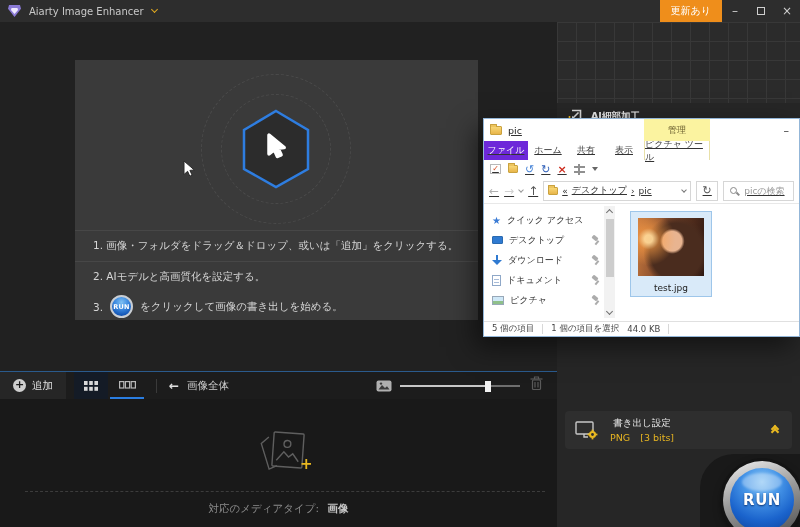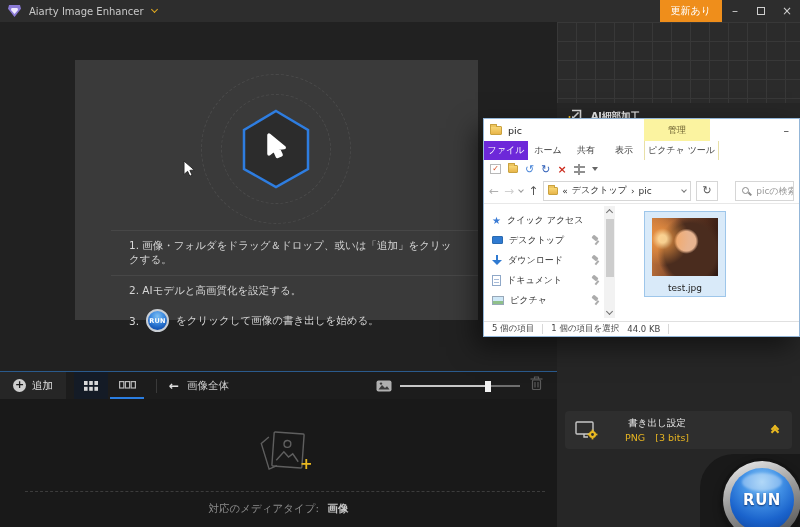--- a/index.html
+++ b/index.html
@@ -24,21 +24,21 @@
   .win-ctl{width:26px;height:22px;display:flex;align-items:center;justify-content:center;
            color:#cfcfcf;font-size:12px;}
   .max-box{width:8px;height:8px;border:1px solid #cfcfcf;}
 
   
   .dropzone{position:absolute;left:75px;top:60px;width:403px;height:260px;background:#3a3a3a;}
   .dz-circle{position:absolute;border:1px dashed #4a4a4a;border-radius:50%;}
   .dz-c1{left:146px;top:34px;width:110px;height:110px;}
   .dz-c2{left:126px;top:14px;width:150px;height:150px;}
   .hex-wrap{position:absolute;left:164px;top:48px;}
-  .steps{position:absolute;left:0;right:0;top:170px;color:#d6d6d6;font-size:10.5px;margin-left:36px;}
+  .steps{position:absolute;left:0;right:0;top:170px;color:#d6d6d6;font-size:10.5px;}
   .step1{padding:8px 18px;border-top:1px solid #474747;border-bottom:1px solid #474747;}
   .step2{padding:8px 18px;}
   .step3{padding:3px 18px;display:flex;align-items:center;gap:7px;}
   .run-badge{width:23px;height:23px;border-radius:50%;flex:0 0 auto;
      background:radial-gradient(circle at 50% 28%,#7fc0f2 0%,#3f8de2 38%,#1558b8 75%,#0c3f96 100%);
      border:2px solid #c9ced4;color:#fff;font-size:6.5px;font-weight:bold;
      display:flex;align-items:center;justify-content:center;letter-spacing:.3px;}
   .cursor-overlay{position:absolute;left:183px;top:160px;z-index:50;}
 
   
@@ -71,21 +71,21 @@
   
   .right-panel{position:absolute;left:557px;top:22px;width:243px;height:505px;background:#262626;}
   .grid-preview{position:absolute;left:0;top:0;width:243px;height:81px;background-color:#2b2b2b;
      background-image:linear-gradient(#383838 1px,transparent 1px),
                       linear-gradient(90deg,#383838 1px,transparent 1px);
      background-size:19px 19px;}
   .ai-row{position:absolute;left:10px;top:86px;display:flex;align-items:center;gap:8px;
           color:#e4e4e4;font-size:9.5px;font-weight:bold;}
   .export-card{position:absolute;left:8px;top:389px;width:227px;height:38px;background:#2e2e2e;
           border-radius:4px;display:flex;align-items:center;}
-  .exp-text{margin-left:26px;text-align:center;}
+  .exp-text{margin-left:11px;text-align:center;}
   .exp-title{font-size:9.5px;color:#e8e8e8;}
   .exp-format{font-size:9.5px;color:#e6b422;margin-top:2px;}
   .exp-format .bits{margin-left:7px;}
   .exp-chevs{margin-left:auto;margin-right:14px;display:flex;flex-direction:column;gap:0px;}
   .chev-up{width:6px;height:6px;border-left:2px solid #e8b821;border-top:2px solid #e8b821;
            transform:rotate(45deg);}
   .chev-up + .chev-up{margin-top:-3px;}
   .run-plate{position:absolute;left:143px;top:432px;width:100px;height:73px;background:#191919;
              border-top-left-radius:34px;}
   .run-ring{position:absolute;left:166px;top:439px;width:78px;height:78px;border-radius:50%;
@@ -96,32 +96,32 @@
      background:radial-gradient(circle at 50% 22%,#8cc6f5 0%,#4796e8 30%,#1a63cc 65%,#0d3f94 100%);
      display:flex;align-items:center;justify-content:center;}
   .run-core::before{content:'';position:absolute;left:12px;top:5px;width:40px;height:18px;
      border-radius:50%;background:rgba(255,255,255,.32);filter:blur(1px);}
   .run-label{color:#fff;font-size:15px;font-weight:bold;letter-spacing:.5px;
      text-shadow:0 1px 2px #0a3070;position:relative;}
 
   
   .explorer{position:absolute;left:483px;top:118px;width:317px;height:219px;background:#fff;
      border:1px solid #93b6d8;box-shadow:-8px 10px 24px rgba(0,0,0,.5);z-index:20;
-     font-size:9px;color:#333;overflow:hidden;}
+     font-size:9px;color:#333;overflow:hidden;text-decoration:underline;}
   .ex-titlebar{position:relative;height:22px;display:flex;align-items:center;}
   .ex-title{margin-left:6px;font-size:9.5px;color:#222;}
   .manage-tab{position:absolute;left:160px;top:0;width:66px;height:22px;background:#fbf3a0;
      color:#6b6030;display:flex;align-items:center;justify-content:center;font-size:9px;}
   .ex-min{position:absolute;right:10px;top:0;height:22px;display:flex;align-items:center;
      color:#333;font-size:11px;}
   .ex-menubar{height:19px;display:flex;align-items:stretch;font-size:9px;color:#444;}
   .ex-menu-item{display:flex;align-items:center;justify-content:center;}
   .menu-file{width:44px;background:#6d28d9;color:#fff;}
   .menu-home{width:40px;}.menu-share{width:36px;}.menu-view{width:40px;}
-  .menu-pict{width:75px;border-left:1px solid #e8e0a8;border-right:1px solid #e8e0a8;}
+  .menu-pict{width:66px;border-left:1px solid #e8e0a8;border-right:1px solid #e8e0a8;}
   .ex-qat{height:18px;display:flex;align-items:center;gap:7px;padding-left:6px;}
   .qat-check{width:11px;height:10px;border:1px solid #b8b8b8;color:#d84b20;font-size:8px;
      line-height:8px;text-align:center;background:#fff;}
   .blue-arr{color:#4a86d8;font-size:11px;}
   .blue-arr2{color:#2f5fb8;font-size:11px;}
   .red-x{color:#cc2b1d;font-size:11px;font-weight:bold;}
   .qat-rename{width:11px;height:7px;border-top:2px solid #909090;border-bottom:2px solid #909090;position:relative;}
   .qat-rename::after{content:'';position:absolute;left:4px;top:-4px;width:2px;height:11px;background:#909090;}
   .tri-down{width:0;height:0;border-left:3px solid transparent;border-right:3px solid transparent;
      border-top:4px solid #666;}
@@ -130,21 +130,21 @@
   .nav-back{color:#b0b0b0;font-size:12px;}
   .nav-fwd{color:#d0d0d0;font-size:12px;}
   .nav-chev{color:#999;margin-top:-2px;}
   .nav-up{color:#555;font-size:12px;}
   .addr-box{width:148px;height:20px;border:1px solid #d6d6d6;display:flex;align-items:center;
      gap:4px;padding:0 4px;}
   .addr-box .spacer{flex:1;}
   .refresh-box{width:22px;height:20px;border:1px solid #d6d6d6;display:flex;align-items:center;
      justify-content:center;color:#555;font-size:11px;}
   .search-box{flex:1;height:20px;border:1px solid #d6d6d6;display:flex;align-items:center;
-     gap:5px;padding:0 6px;overflow:hidden;margin-left:12px;}
+     gap:5px;padding:0 6px;overflow:hidden;}
   .search-box input{border:none;outline:none;font-size:9px;width:60px;font-family:inherit;color:#444;}
   .search-box input::placeholder{color:#999;}
   .magnifier{width:7px;height:7px;border:1.5px solid #8a8a8a;border-radius:50%;position:relative;flex:0 0 auto;}
   .magnifier::after{content:'';position:absolute;width:4px;height:1.5px;background:#8a8a8a;
      transform:rotate(45deg);right:-3.5px;bottom:-1px;}
   .ex-body{position:absolute;left:0;top:85px;right:0;bottom:15px;background:#fff;}
   .side-item{position:absolute;left:8px;width:108px;height:20px;display:flex;align-items:center;gap:6px;
      font-size:9px;color:#333;}
   .pin-ic{margin-left:auto;width:8px;height:9px;position:relative;opacity:.7;}
   .pin-ic::before{content:'';position:absolute;left:4px;top:4px;width:1.5px;height:5px;background:#8a8a8a;transform:rotate(40deg);}
@@ -159,21 +159,21 @@
   .doc-ic{width:9px;height:11px;background:#fff;border:1px solid #8fa8c8;
      background-image:repeating-linear-gradient(to bottom,transparent 0 2px,#a8bcd8 2px 3px);
      background-size:5px 100%;background-position:1px 1px;background-repeat:no-repeat;}
   .pic-ic{width:12px;height:9px;border:1px solid #98a8b8;background:linear-gradient(180deg,#cfe8f8 55%,#8fc08a 45%);}
   .ex-scroll{position:absolute;left:120px;top:2px;width:11px;height:112px;background:#f2f2f2;}
   .sc-chev{position:absolute;left:2.5px;width:5px;height:5px;border-right:1.4px solid #707070;
      border-bottom:1.4px solid #707070;}
   .sc-up{top:4px;transform:rotate(-135deg);}
   .sc-down{bottom:4px;transform:rotate(45deg);}
   .sc-thumb{position:absolute;left:1.5px;top:13px;width:8px;height:58px;background:#cdcdcd;}
-  .file-card{position:absolute;left:160px;top:7px;width:82px;height:86px;background:#d9eaf9;
+  .file-card{position:absolute;left:146px;top:7px;width:82px;height:86px;background:#d9eaf9;
      border:1px solid #9ec6ea;}
   .thumb{position:absolute;left:7px;top:6px;width:66px;height:58px;
      background:
        radial-gradient(circle at 16% 36%,rgba(255,215,150,.95) 0 6%,rgba(255,160,70,.55) 16%,rgba(255,140,60,0) 40%),
        radial-gradient(ellipse 24% 28% at 52% 40%,#e8b490 0 60%,rgba(232,180,144,0) 78%),
        radial-gradient(ellipse 58% 72% at 58% 58%,#4a2c1e 0 68%,rgba(74,44,30,0) 86%),
        linear-gradient(100deg,#c97a3e 0%,#8a4f2e 35%,#57301e 65%,#2e1812 100%);}
   .file-label{position:absolute;left:0;right:0;bottom:3px;text-align:center;font-size:9px;color:#222;}
   .ex-statusbar{position:absolute;left:0;right:0;bottom:0;height:15px;border-top:1px solid #e0e0e0;
      display:flex;align-items:center;gap:8px;padding-left:8px;font-size:8.5px;color:#444;background:#fff;}

